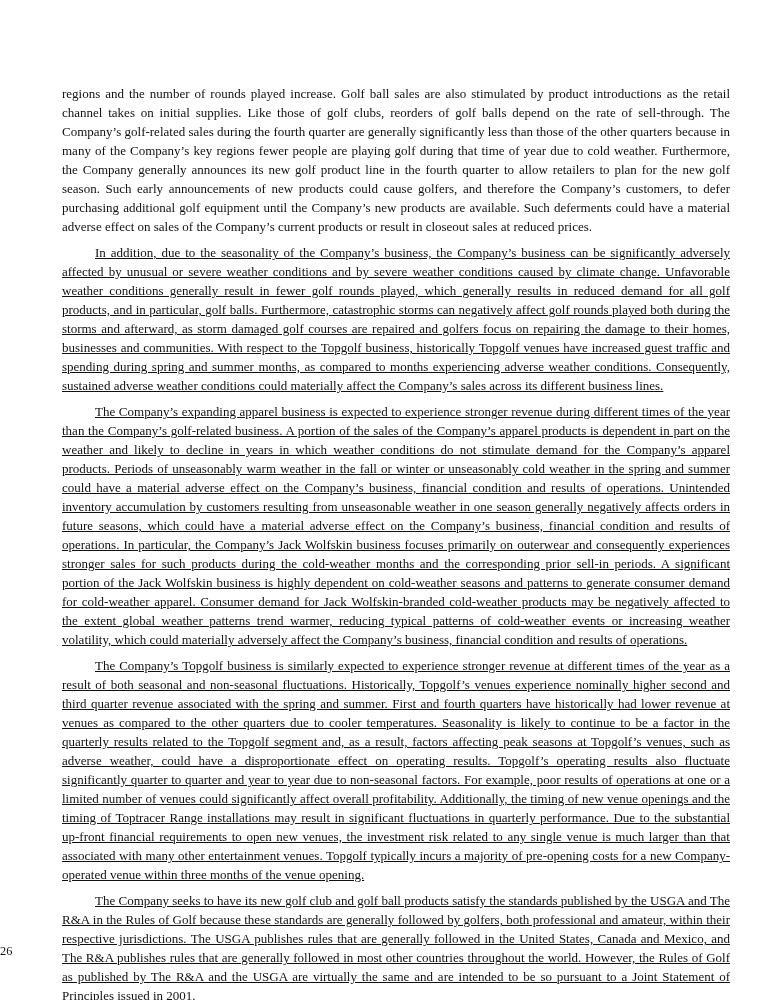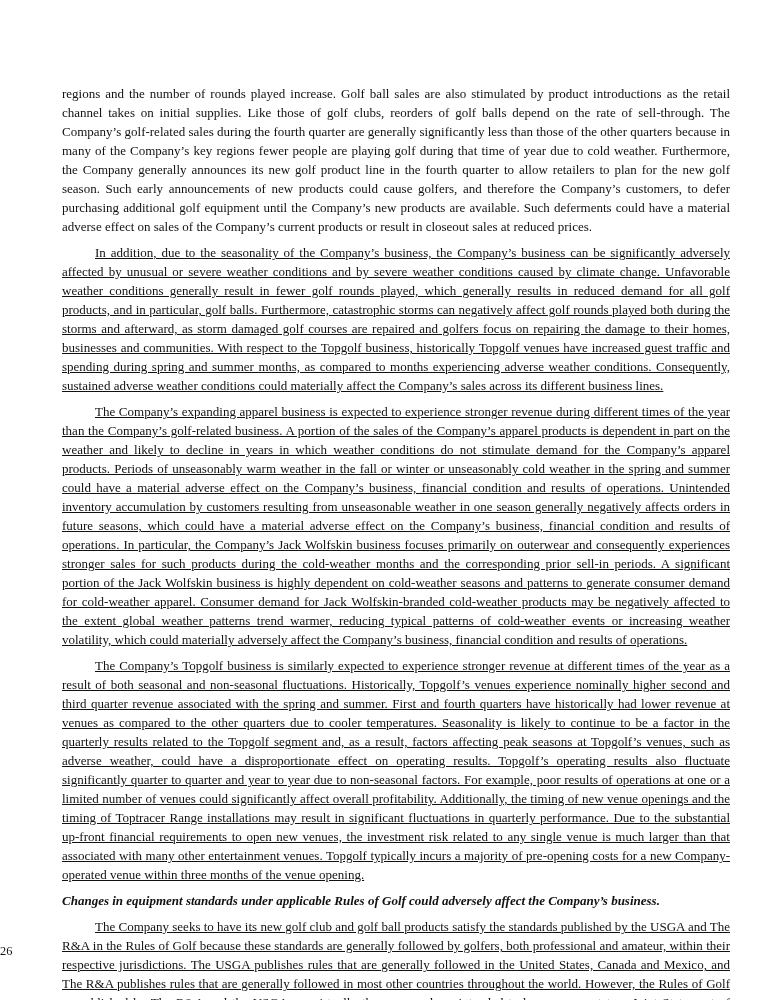--- a/index.html
+++ b/index.html
@@ -48,17 +48,16 @@
     }
   </style>
 </head>
 <body>
 
 <div class="page">
   <p class="para">regions and the number of rounds played increase. Golf ball sales are also stimulated by product introductions as the retail channel takes on initial supplies. Like those of golf clubs, reorders of golf balls depend on the rate of sell-through. The Company’s golf-related sales during the fourth quarter are generally significantly less than those of the other quarters because in many of the Company’s key regions fewer people are playing golf during that time of year due to cold weather. Furthermore, the Company generally announces its new golf product line in the fourth quarter to allow retailers to plan for the new golf season. Such early announcements of new products could cause golfers, and therefore the Company’s customers, to defer purchasing additional golf equipment until the Company’s new products are available. Such deferments could have a material adverse effect on sales of the Company’s current products or result in closeout sales at reduced prices.</p>
   <p class="para indent">In addition, due to the seasonality of the Company’s business, the Company’s business can be significantly adversely affected by unusual or severe weather conditions and by severe weather conditions caused by climate change. Unfavorable weather conditions generally result in fewer golf rounds played, which generally results in reduced demand for all golf products, and in particular, golf balls. Furthermore, catastrophic storms can negatively affect golf rounds played both during the storms and afterward, as storm damaged golf courses are repaired and golfers focus on repairing the damage to their homes, businesses and communities. With respect to the Topgolf business, historically Topgolf venues have increased guest traffic and spending during spring and summer months, as compared to months experiencing adverse weather conditions.  Consequently, sustained adverse weather conditions could materially affect the Company’s sales across its different business lines.</p>
   <p class="para indent">The Company’s expanding apparel business is expected to experience stronger revenue during different times of the year than the Company’s golf-related business. A portion of the sales of the Company’s apparel products is dependent in part on the weather and likely to decline in years in which weather conditions do not stimulate demand for the Company’s apparel products.  Periods of unseasonably warm weather in the fall or winter or unseasonably cold weather in the spring and summer could have a material adverse effect on the Company’s business, financial condition and results of operations. Unintended inventory accumulation by customers resulting from unseasonable weather in one season generally negatively affects orders in future seasons, which could have a material adverse effect on the Company’s business, financial condition and results of operations. In particular, the Company’s Jack Wolfskin business focuses primarily on outerwear and consequently experiences stronger sales for such products during the cold-weather months and the corresponding prior sell-in periods. A significant portion of the Jack Wolfskin business is highly dependent on cold-weather seasons and patterns to generate consumer demand for cold-weather apparel. Consumer demand for Jack Wolfskin-branded cold-weather products may be negatively affected to the extent global weather patterns trend warmer, reducing typical patterns of cold-weather events or increasing weather volatility, which could materially adversely affect the Company’s business, financial condition and results of operations.</p>
   <p class="para indent">The Company’s Topgolf business is similarly expected to experience stronger revenue at different times of the year as a result of both seasonal and non-seasonal fluctuations.  Historically, Topgolf’s venues experience nominally higher second and third quarter revenue associated with the spring and summer. First and fourth quarters have historically had lower revenue at venues as compared to the other quarters due to cooler temperatures. Seasonality is likely to continue to be a factor in the quarterly results related to the Topgolf segment and, as a result, factors affecting peak seasons at Topgolf’s venues, such as adverse weather, could have a disproportionate effect on operating results. Topgolf’s operating results also fluctuate significantly quarter to quarter and year to year due to non-seasonal factors. For example, poor results of operations at one or a limited number of venues could significantly affect overall profitability. Additionally, the timing of new venue openings and the timing of Toptracer Range installations may result in significant fluctuations in quarterly performance. Due to the substantial up-front financial requirements to open new venues, the investment risk related to any single venue is much larger than that associated with many other entertainment venues. Topgolf typically incurs a majority of pre-opening costs for a new Company-operated venue within three months of the venue opening.</p>
-  <p class="heading">Changes in equipment standards under applicable Rules of Golf could adversely affect the Company’s business.</p>
   <p class="para indent">The Company seeks to have its new golf club and golf ball products satisfy the standards published by the USGA and The R&amp;A in the Rules of Golf because these standards are generally followed by golfers, both professional and amateur, within their respective jurisdictions. The USGA publishes rules that are generally followed in the United States, Canada and Mexico, and The R&amp;A publishes rules that are generally followed in most other countries throughout the world. However, the Rules of Golf as published by The R&amp;A and the USGA are virtually the same and are intended to be so pursuant to a Joint Statement of Principles issued in 2001.</p>
 </div>
 
 <div class="page-number">26</div>
 
 </body></html>

